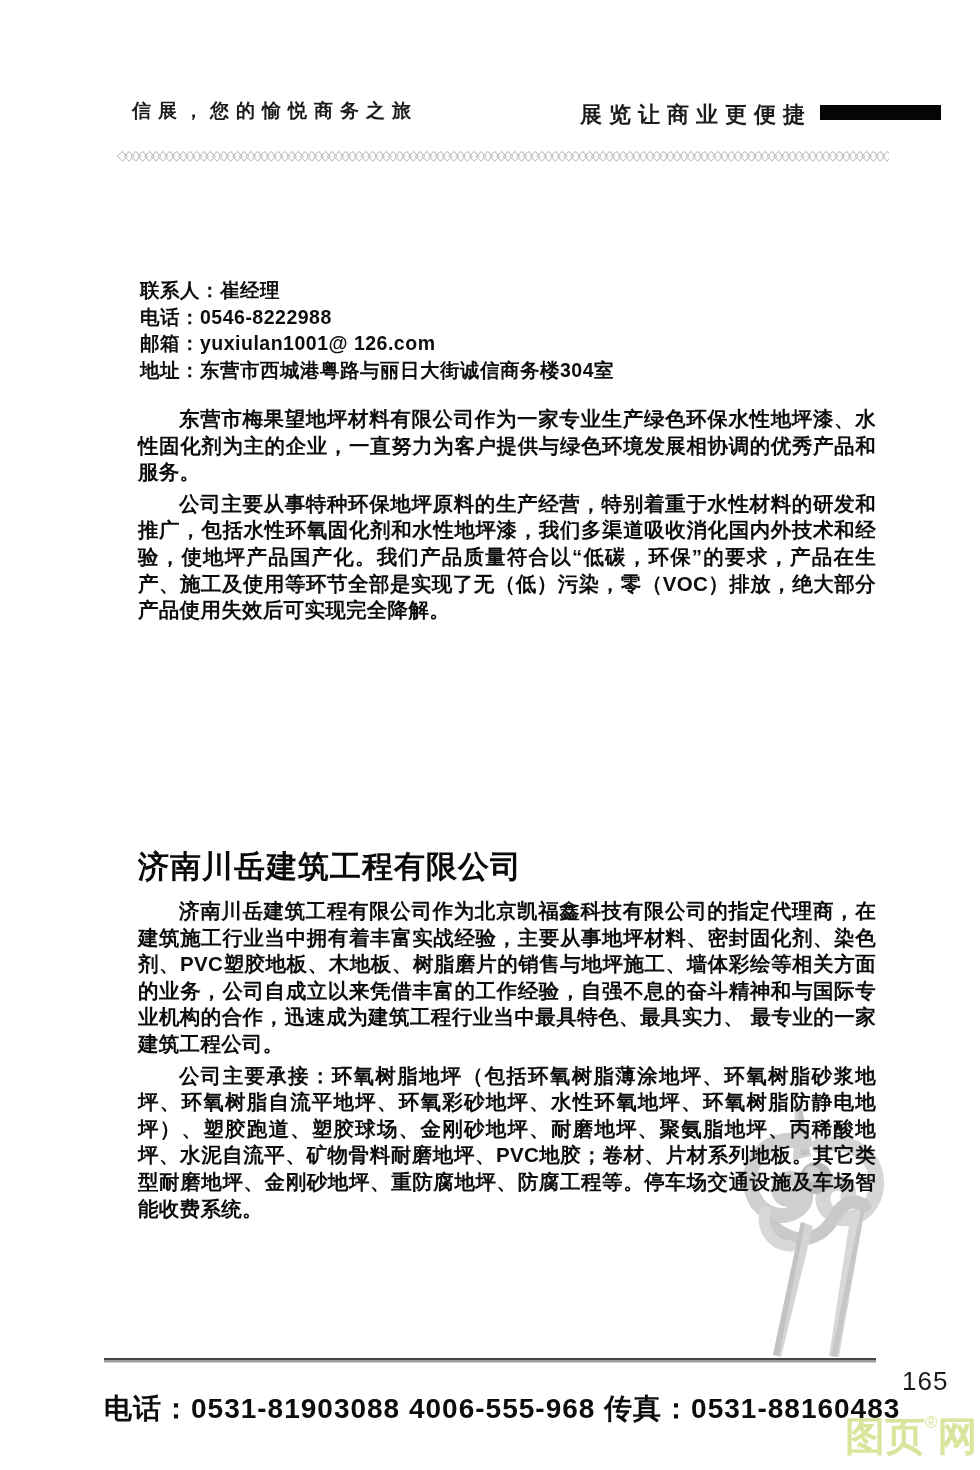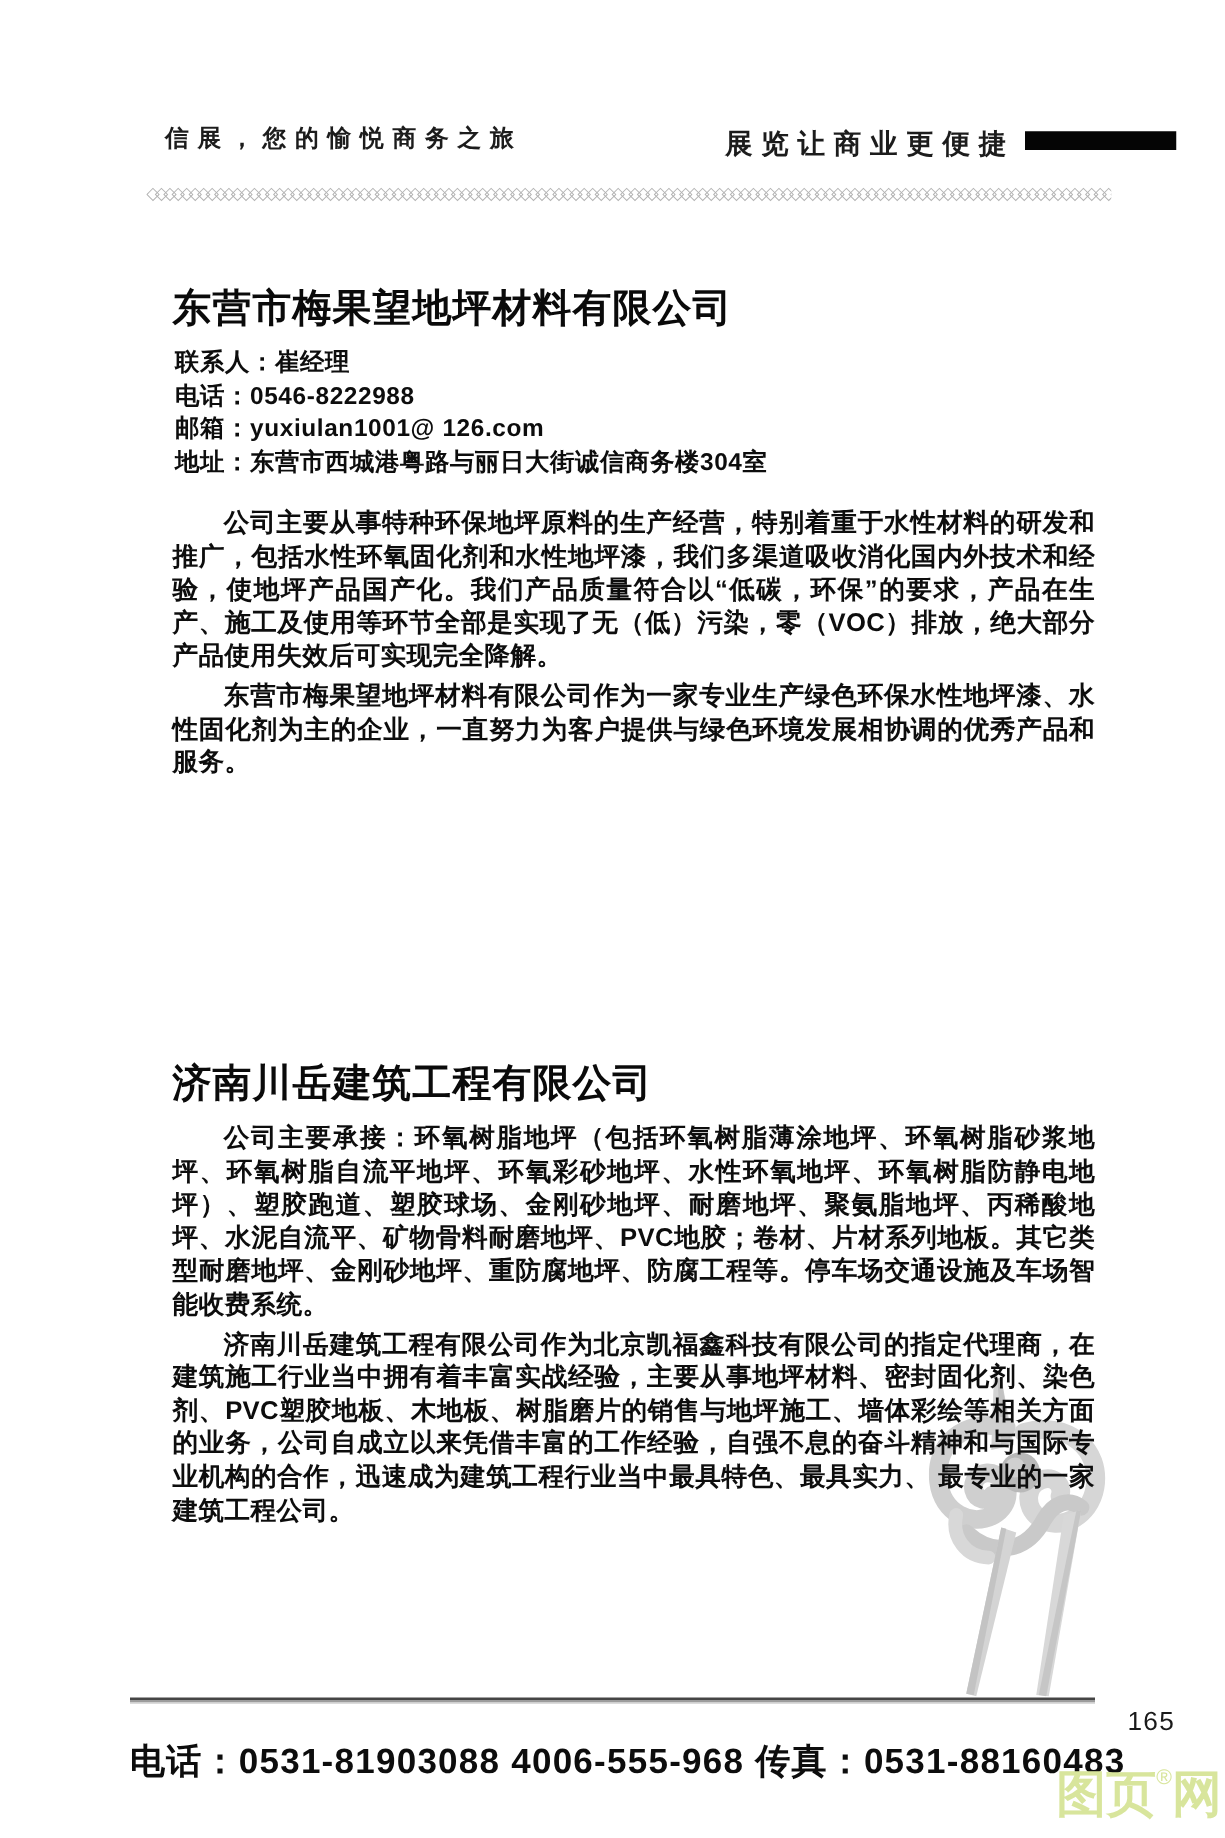--- a/index.html
+++ b/index.html
@@ -63,21 +63,21 @@
   .compass { position: absolute; left: 743px; top: 1094px; width: 142px; height: 266px; z-index: 0; }
   .para-block, .company-title, .contact-list { z-index: 2; }
 
   
   .footer-rule {
     position: absolute; left: 104px; top: 1358px; width: 772px; height: 5px;
     background: linear-gradient(to bottom, #454545 0 45%, #9c9c9c 45% 70%, #cfcfcf 70% 100%);
   }
   .page-number {
     position: absolute; left: 902px; top: 1366px;
-    font-size: 21px; font-weight: 400; color: #1a1a1a; letter-spacing: 1px; text-align: right;
+    font-size: 26px; font-weight: 400; color: #1a1a1a; letter-spacing: 1px; text-align: right;
   }
   .footer-phones {
     position: absolute; left: 104px; top: 1390px; width: 772px;
     text-align: right; font-size: 28px; font-weight: 700; color: #0d0d0d;
     letter-spacing: 1px; white-space: nowrap;
   }
 
   
   .watermark {
     position: absolute; left: 845px; top: 1412px;
@@ -92,39 +92,38 @@
 </head>
 <body>
 
 <div class="page">
 
   <div class="hdr-left">信展，您的愉悦商务之旅</div>
   <div class="hdr-right">展览让商业更便捷</div>
   <div class="hdr-bar"></div>
   <div class="diamond-divider">◇◇◇◇◇◇◇◇◇◇◇◇◇◇◇◇◇◇◇◇◇◇◇◇◇◇◇◇◇◇◇◇◇◇◇◇◇◇◇◇◇◇◇◇◇◇◇◇◇◇◇◇◇◇◇◇◇◇◇◇◇◇◇◇◇◇◇◇◇◇◇◇◇◇◇◇◇◇◇◇◇◇◇◇◇◇◇◇◇◇◇◇◇◇◇◇◇◇◇◇◇◇◇◇◇◇◇◇◇◇◇◇◇◇◇◇◇◇◇◇◇◇◇◇◇◇◇◇◇◇</div>
 
-  <h1 class="company-title title-1">东营市梅果望地坪材料有限公司</h1>
 
   <div class="contact-list">
     <div class="contact-row"><span>联系人：</span><span>崔经理</span></div>
     <div class="contact-row"><span>电话：</span><span>0546-8222988</span></div>
     <div class="contact-row"><span>邮箱：</span><span>yuxiulan1001@ 126.com</span></div>
     <div class="contact-row"><span>地址：</span><span>东营市西城港粤路与丽日大街诚信商务楼304室</span></div>
   </div>
 
   <div class="para-block paras-1">
+    <p>东营市梅果望地坪材料有限公司作为一家专业生产绿色环保水性地坪漆、水性固化剂为主的企业，一直努力为客户提供与绿色环境发展相协调的优秀产品和服务。</p>
     <p>公司主要从事特种环保地坪原料的生产经营，特别着重于水性材料的研发和推广，包括水性环氧固化剂和水性地坪漆，我们多渠道吸收消化国内外技术和经验，使地坪产品国产化。我们产品质量符合以“低碳，环保”的要求，产品在生产、施工及使用等环节全部是实现了无（低）污染，零（VOC）排放，绝大部分产品使用失效后可实现完全降解。</p>
-    <p>东营市梅果望地坪材料有限公司作为一家专业生产绿色环保水性地坪漆、水性固化剂为主的企业，一直努力为客户提供与绿色环境发展相协调的优秀产品和服务。</p>
   </div>
 
   <h1 class="company-title title-2">济南川岳建筑工程有限公司</h1>
 
   <div class="para-block paras-2">
+    <p>济南川岳建筑工程有限公司作为北京凯福鑫科技有限公司的指定代理商，在建筑施工行业当中拥有着丰富实战经验，主要从事地坪材料、密封固化剂、染色剂、PVC塑胶地板、木地板、树脂磨片的销售与地坪施工、墙体彩绘等相关方面的业务，公司自成立以来凭借丰富的工作经验，自强不息的奋斗精神和与国际专业机构的合作，迅速成为建筑工程行业当中最具特色、最具实力、 最专业的一家建筑工程公司。</p>
     <p>公司主要承接：环氧树脂地坪（包括环氧树脂薄涂地坪、环氧树脂砂浆地坪、环氧树脂自流平地坪、环氧彩砂地坪、水性环氧地坪、环氧树脂防静电地坪）、塑胶跑道、塑胶球场、金刚砂地坪、耐磨地坪、聚氨脂地坪、丙稀酸地坪、水泥自流平、矿物骨料耐磨地坪、PVC地胶；卷材、片材系列地板。其它类型耐磨地坪、金刚砂地坪、重防腐地坪、防腐工程等。停车场交通设施及车场智能收费系统。</p>
-    <p>济南川岳建筑工程有限公司作为北京凯福鑫科技有限公司的指定代理商，在建筑施工行业当中拥有着丰富实战经验，主要从事地坪材料、密封固化剂、染色剂、PVC塑胶地板、木地板、树脂磨片的销售与地坪施工、墙体彩绘等相关方面的业务，公司自成立以来凭借丰富的工作经验，自强不息的奋斗精神和与国际专业机构的合作，迅速成为建筑工程行业当中最具特色、最具实力、 最专业的一家建筑工程公司。</p>
   </div>
 
   <svg class="compass" viewBox="0 0 142 266" xmlns="http://www.w3.org/2000/svg">
 
     <polygon points="52,10 58,8 68,62 50,66" fill="#d2d2d2"></polygon>
     <polygon points="55,9 58,8 66,60 58,62" fill="#c2c2c2"></polygon>
 
     <path d="M62,48 C28,40 4,62 8,92 C11,116 34,128 52,118 C66,110 66,92 54,86 C44,81 34,88 36,98 C38,106 47,108 51,102" fill="none" stroke="#cfcfcf" stroke-width="15" stroke-linecap="round"></path>
 
     <path d="M76,52 C112,42 138,66 133,96 C129,120 104,132 88,120 C76,111 78,94 90,90 C100,86 108,94 105,103" fill="none" stroke="#d6d6d6" stroke-width="15" stroke-linecap="round"></path>

